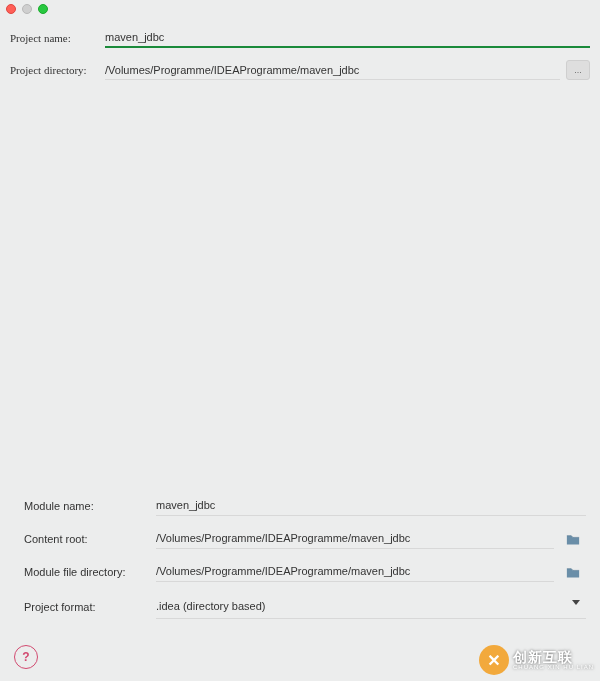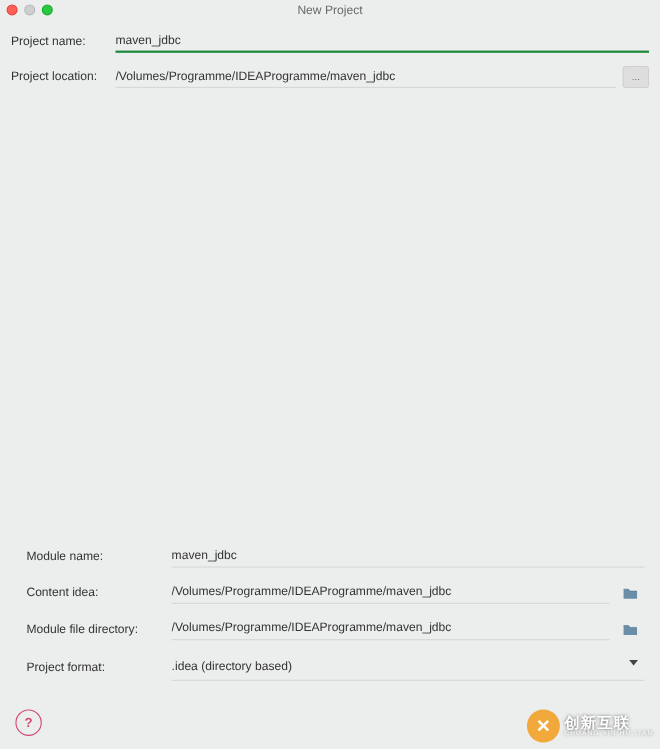--- a/index.html
+++ b/index.html
@@ -59,20 +59,21 @@
   .row {
     display: flex;
     align-items: center;
   }
   .label {
     width: 95px;
     text-align: left;
     color: #333;
     font-size: 11px;
     white-space: nowrap;
+    font-family: Liberation Serif, serif;
   }
   .input-wrap {
     flex: 1;
     position: relative;
   }
   .text-input {
     width: 100%;
     border: none;
     border-bottom: 1px solid #cfcfcf;
     background: transparent;
@@ -258,48 +259,47 @@
 <body>
 
 <div class="window">
 
   <div class="titlebar">
     <div class="traffic-lights">
       <div class="tl red"></div>
       <div class="tl grey"></div>
       <div class="tl green"></div>
     </div>
-    <div class="title">New Project</div>
   </div>
 
   <div class="form-area">
     <div class="row">
       <div class="label">Project name:</div>
       <div class="input-wrap">
         <input class="text-input active" value="maven_jdbc" style="">
       </div>
     </div>
     <div class="row">
-      <div class="label">Project location:</div>
+      <div class="label">Project directory:</div>
       <div class="input-wrap path-row">
         <input class="path-input" value="/Volumes/Programme/IDEAProgramme/maven_jdbc" style="">
         <div class="ellipsis-btn">...</div>
       </div>
     </div>
   </div>
 
   <div class="spacer"></div>
 
   <div class="more-section">
     <div class="settings-grid">
 
       <div class="slabel">Module name:</div>
       <input class="svalue" style="grid-column: 2 / span 2;" value="maven_jdbc">
 
-      <div class="slabel">Content idea:</div>
+      <div class="slabel">Content root:</div>
       <input class="svalue" value="/Volumes/Programme/IDEAProgramme/maven_jdbc" style="">
       <div class="folder-ic">
         <svg viewBox="0 0 16 14">
             <path d="M1 3 h5 l2 2 h7 v8 h-14 z" fill="#6a8ea8"></path>
             <path d="M1 3 h5 l2 2 h7" fill="none" stroke="#49708a" stroke-width="0.6"></path>
           </svg>
       </div>
 
       <div class="slabel">Module file directory:</div>
       <input class="svalue" value="/Volumes/Programme/IDEAProgramme/maven_jdbc" style="">

